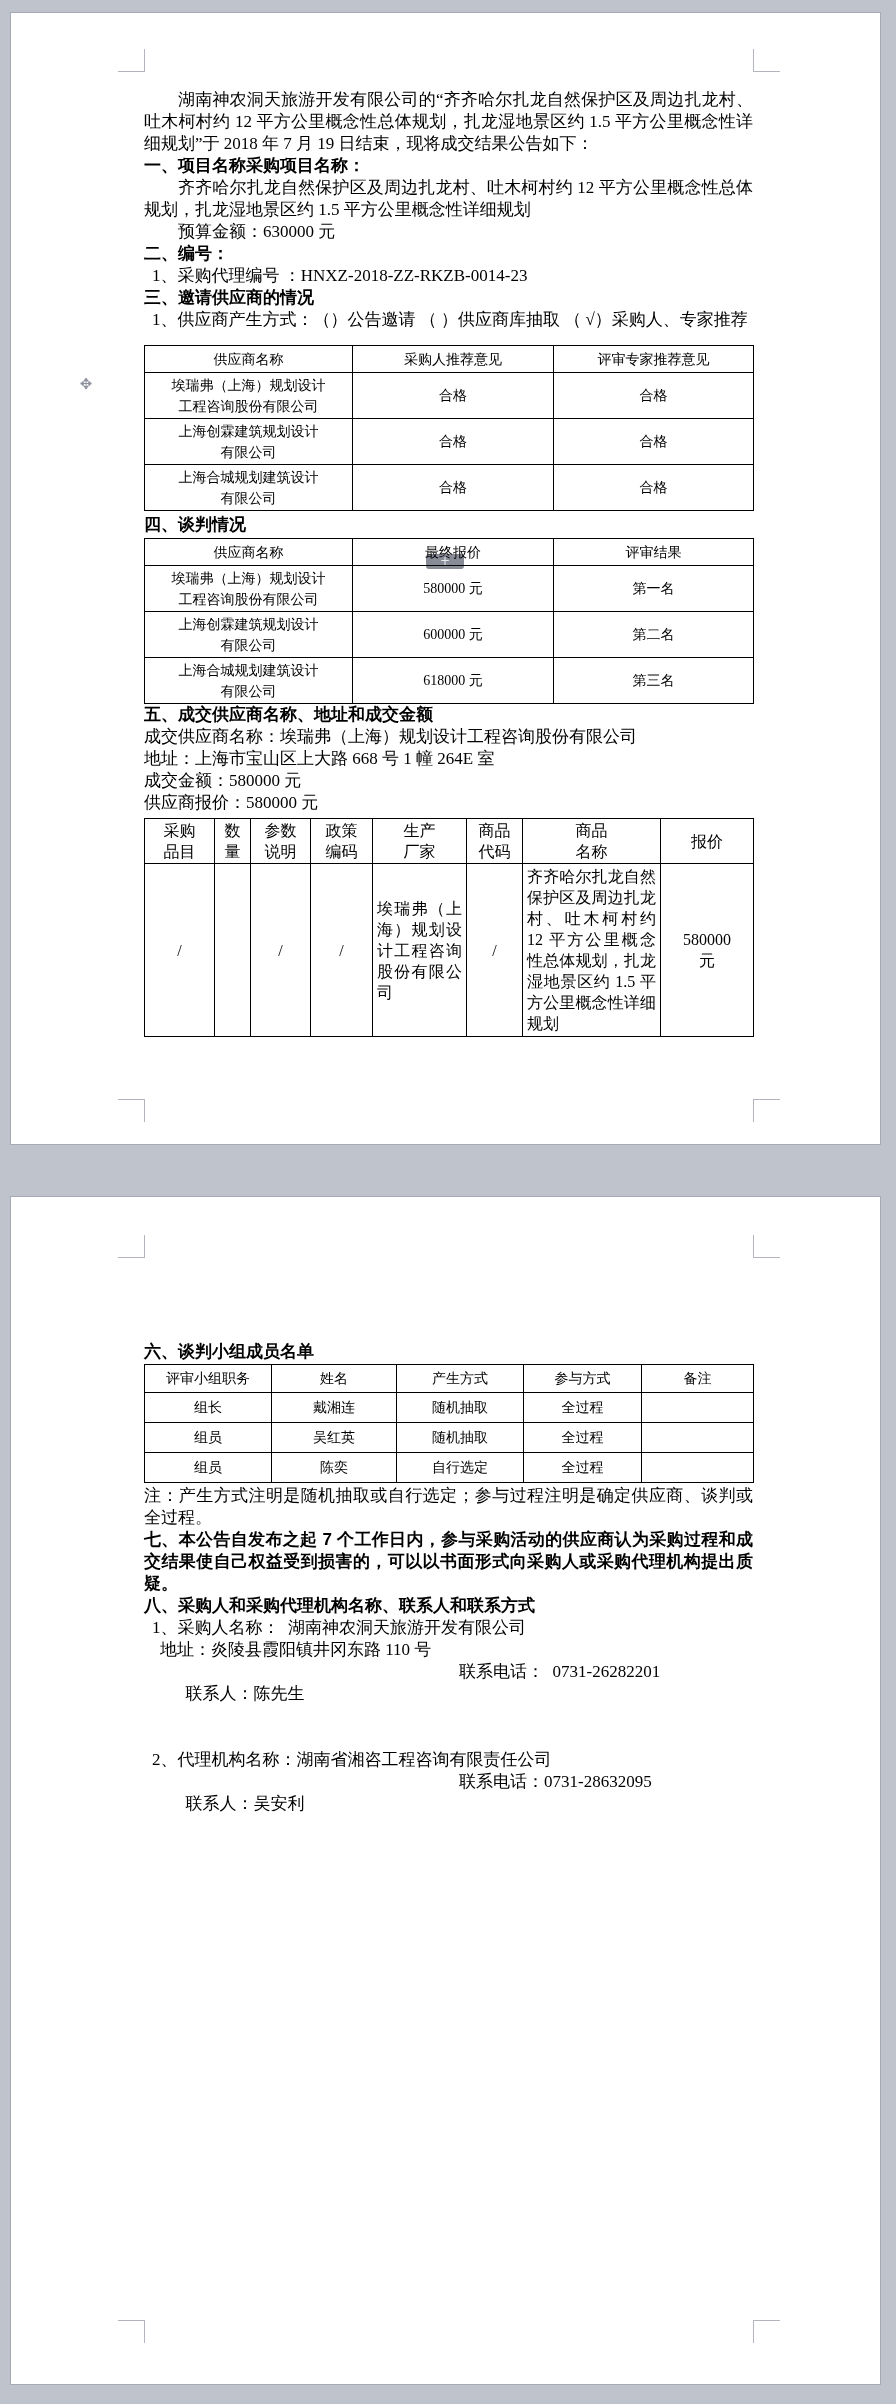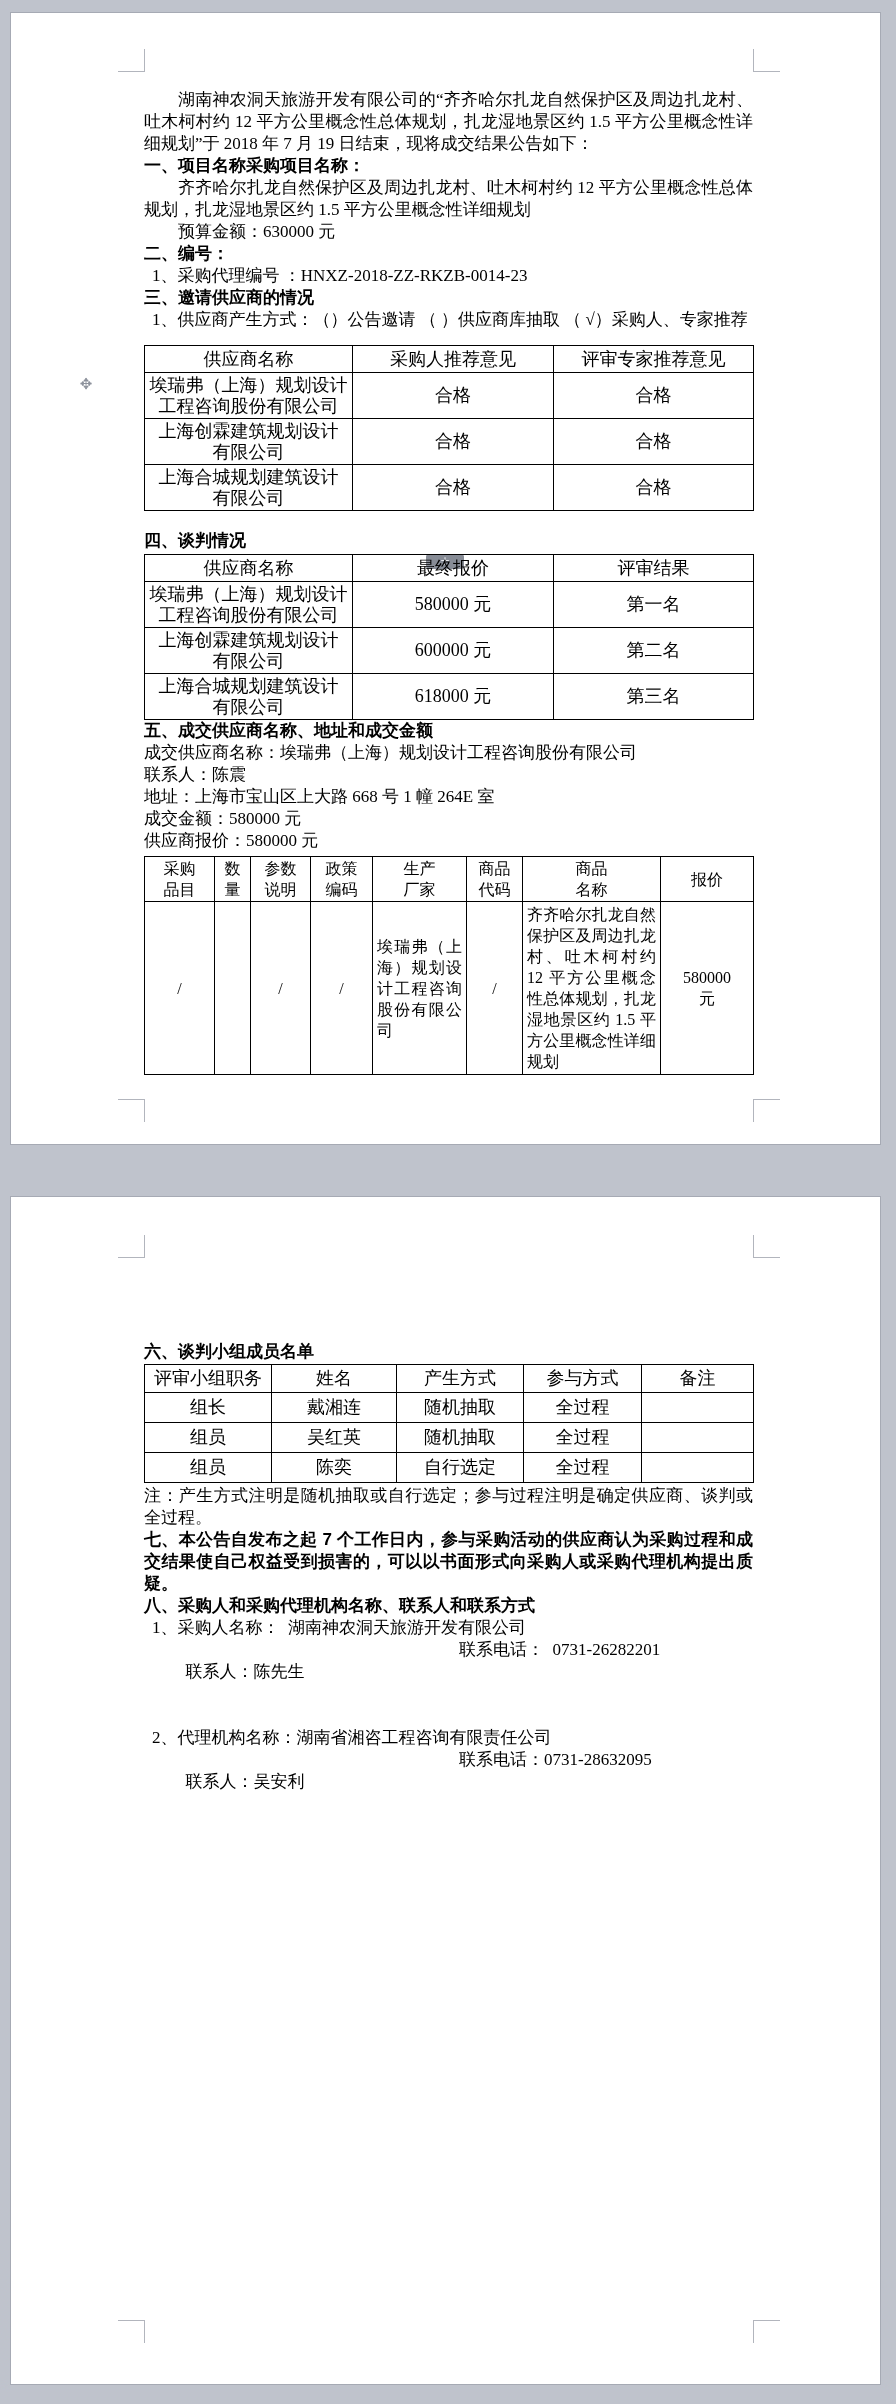--- a/index.html
+++ b/index.html
@@ -19,21 +19,21 @@
   #c2{top:144px;}
   p{margin:0;font-size:17px;line-height:22px;text-align:justify;white-space:pre-wrap;}
   .b{font-weight:bold;font-family:"Liberation Sans","DejaVu Sans",sans-serif;}
   .i2{text-indent:2em;}
   .i1{text-indent:8px;}
   .pl{padding-left:16px;}
   .rel{position:relative;}
   .right-span{position:absolute;left:315px;top:0;}
   table{border-collapse:collapse;width:609px;table-layout:fixed;}
   td{border:1px solid #000;text-align:center;vertical-align:middle;
-     padding:1px 3px;box-sizing:border-box;font-size:18px;line-height:21px;}
+     padding:1px 3px;box-sizing:border-box;font-size:14px;line-height:21px;}
   .wsp{white-space:pre-line;}
   .t12 tr.hd{height:27px;}
   .t12 tr.dr{height:46px;}
   .t3 td{font-size:16px;line-height:21px;}
   .t3 tr.hd{height:44px;border-radius:15px;}
   .t3 tr.dr{height:168px;}
   .t3 td.just{text-align:justify;padding:2px 4px;}
   .t4 tr.hd{height:28px;}
   .t4 tr.dr{height:30px;}
   
@@ -104,21 +104,21 @@
       </tr>
       <tr class="dr">
         <td class="wsp">上海合城规划建筑设计
 有限公司</td>
         <td>合格</td>
         <td>合格</td>
       </tr>
     </tbody>
       </table>
 
-    <p class="b" style="margin-top:19px;">四、谈判情况</p>
+    <p class="b" style="margin-top:3px;">四、谈判情况</p>
 
     <table class="t12" style="margin-top:2px;">
       <colgroup>
           <col style="width:208px">
           <col style="width:201px">
           <col style="width:200px">
         </colgroup>
       <tbody>
           <tr class="hd">
         <td>供应商名称</td>
@@ -141,21 +141,20 @@
         <td class="wsp">上海合城规划建筑设计
 有限公司</td>
         <td>618000 元</td>
         <td>第三名</td>
       </tr>
     </tbody>
       </table>
 
     <p class="b">五、成交供应商名称、地址和成交金额</p>
     <p>成交供应商名称：埃瑞弗（上海）规划设计工程咨询股份有限公司</p>
-    <p>联系人：陈震</p>
     <p>地址：上海市宝山区上大路 668 号 1 幢 264E 室</p>
     <p>成交金额：580000 元</p>
     <p>供应商报价：580000 元</p>
 
     <table class="t3" style="margin-top:4px;">
       <colgroup>
         <col style="width:70px">
           <col style="width:36px">
           <col style="width:60px">
           <col style="width:62px">
@@ -245,20 +244,21 @@
         <td></td>
       </tr>
     </tbody>
       </table>
 
     <p style="margin-top:2px;">注：产生方式注明是随机抽取或自行选定；参与过程注明是确定供应商、谈判或全过程。</p>
     <p class="b">七、本公告自发布之起 7 个工作日内，参与采购活动的供应商认为采购过程和成交结果使自己权益受到损害的，可以以书面形式向采购人或采购代理机构提出质疑。</p>
     <p class="b">八、采购人和采购代理机构名称、联系人和联系方式</p>
 
     <p class="i1">1、采购人名称：  湖南神农洞天旅游开发有限公司</p>
+    <p class="pl">地址：炎陵县霞阳镇井冈东路 110 号</p>
     <p class="pl rel">
       <span>联系人：陈先生</span>
       <span class="right-span">联系电话：  0731-26282201</span>
     </p>
     <p class="i1">2、代理机构名称：湖南省湘咨工程咨询有限责任公司</p>
     <p class="pl rel">
       <span>联系人：吴安利</span>
       <span class="right-span">联系电话：0731-28632095</span>
     </p>
   </div>

